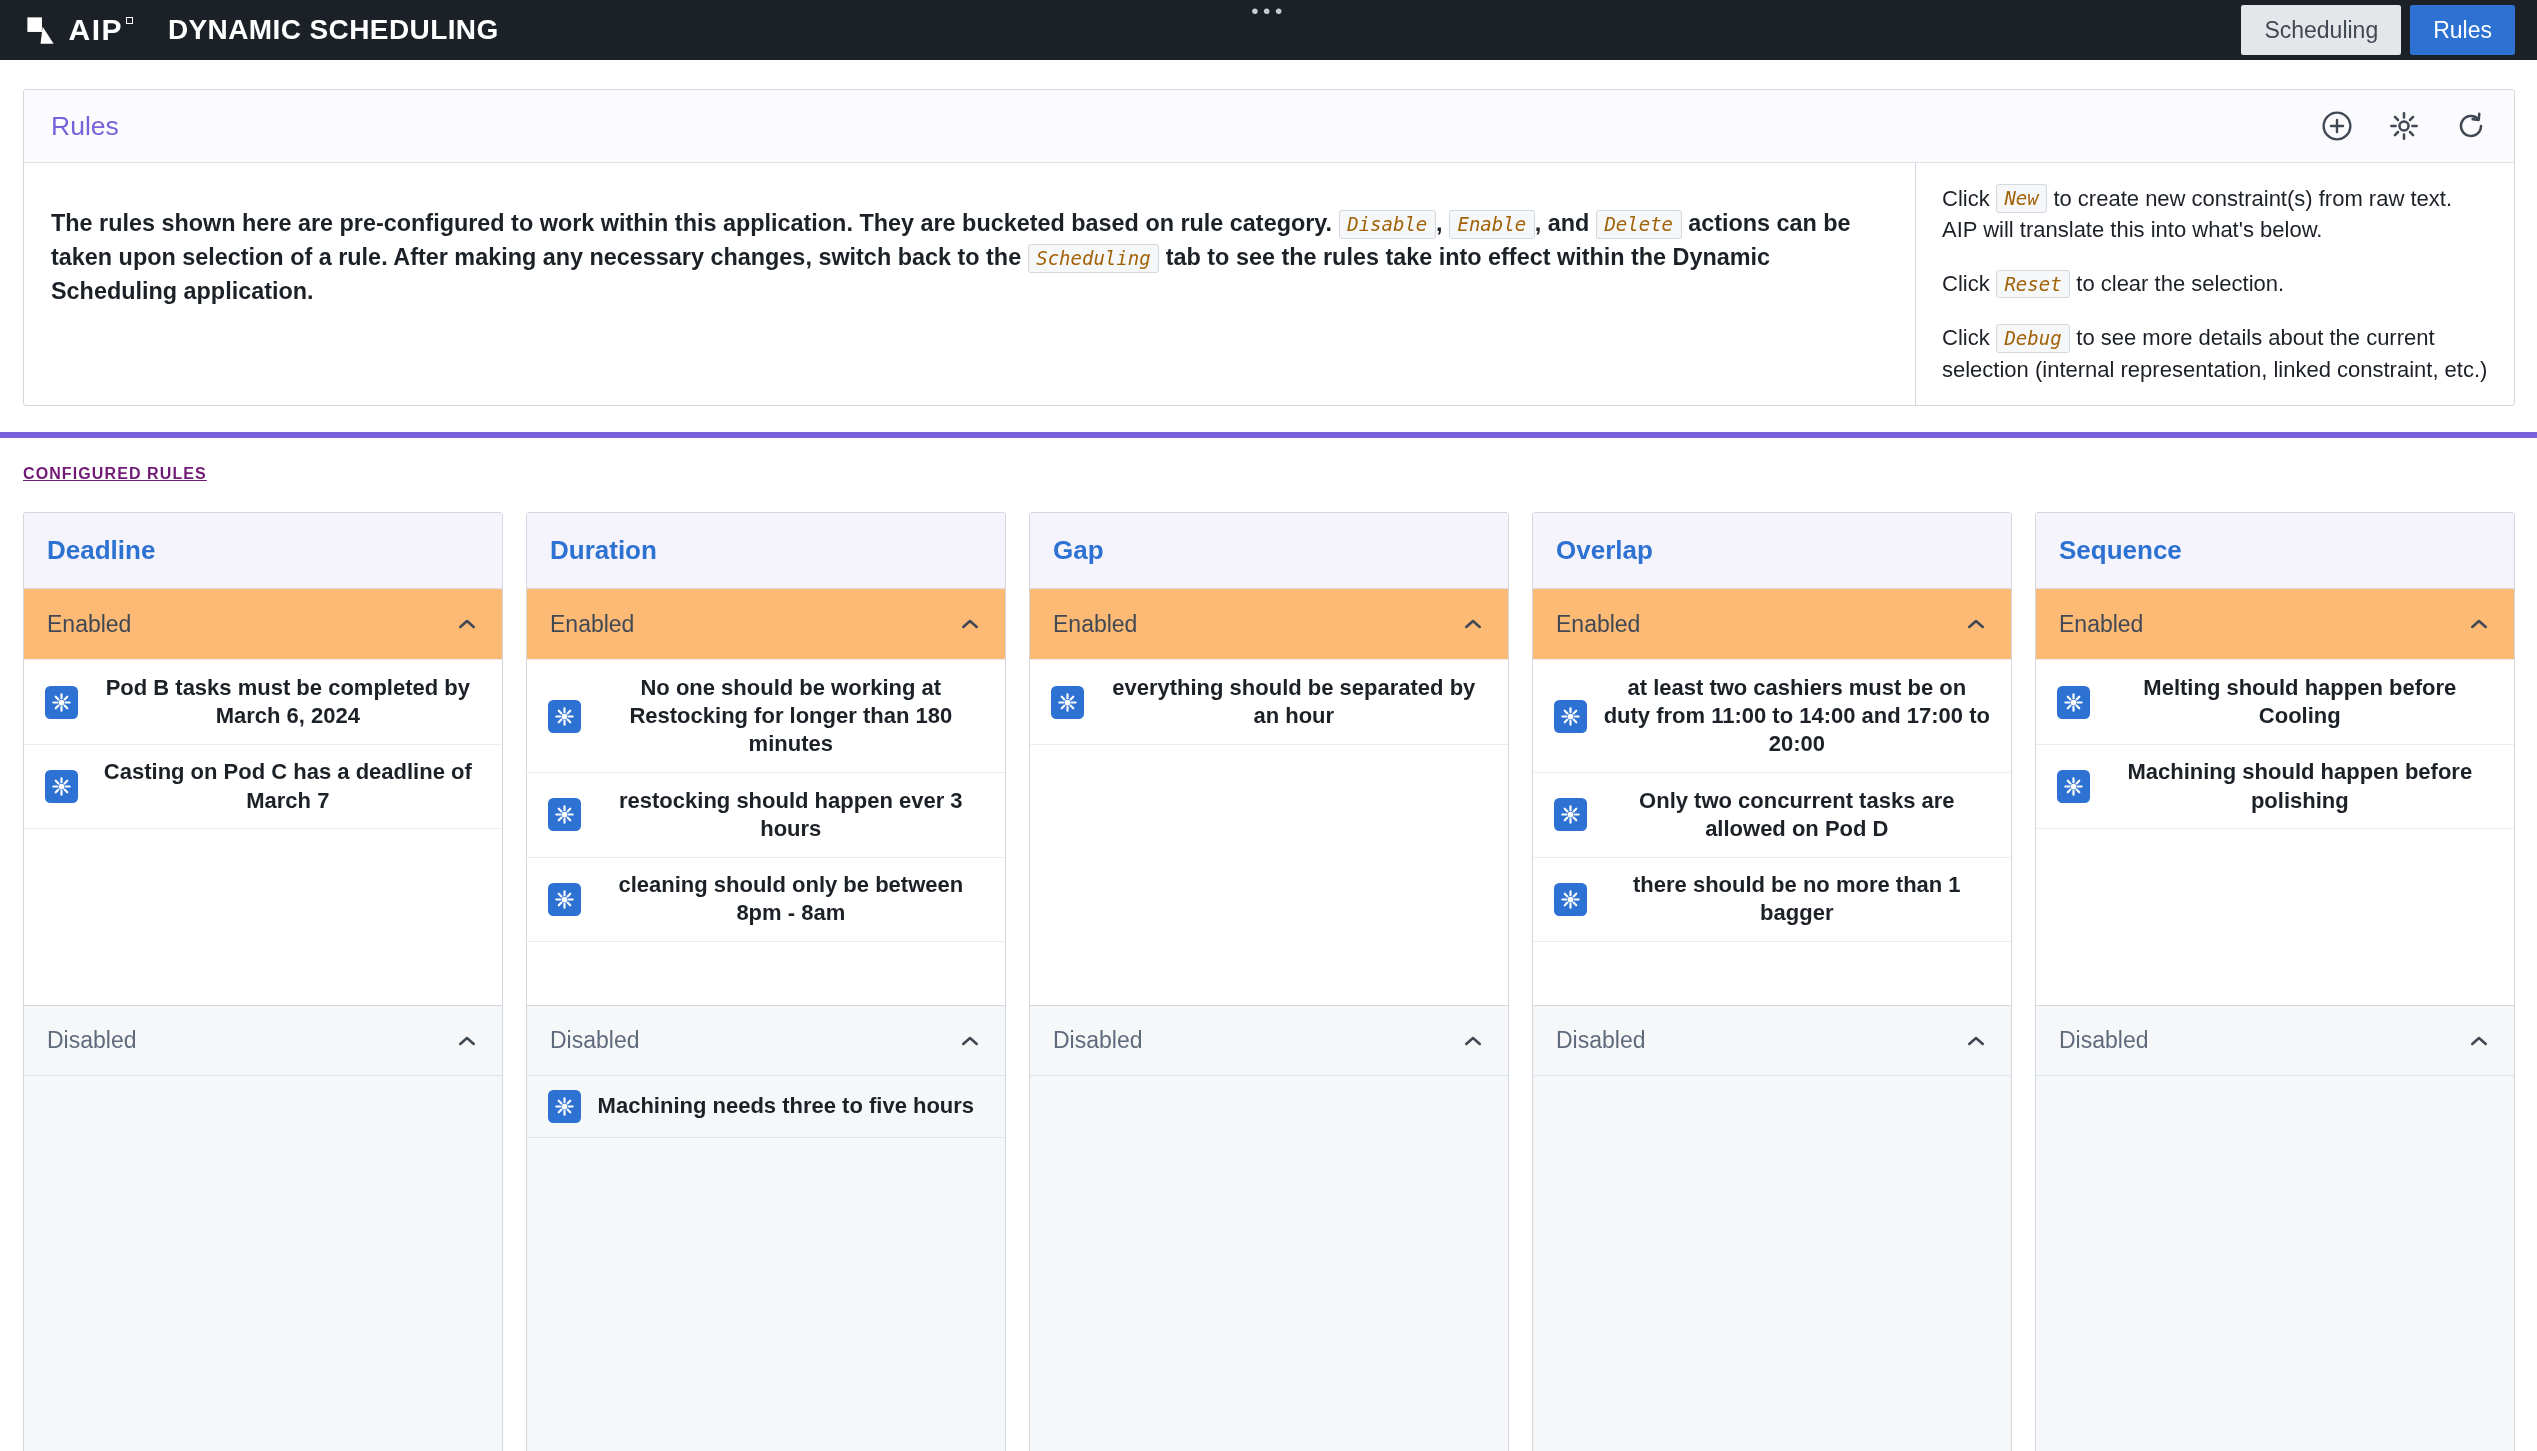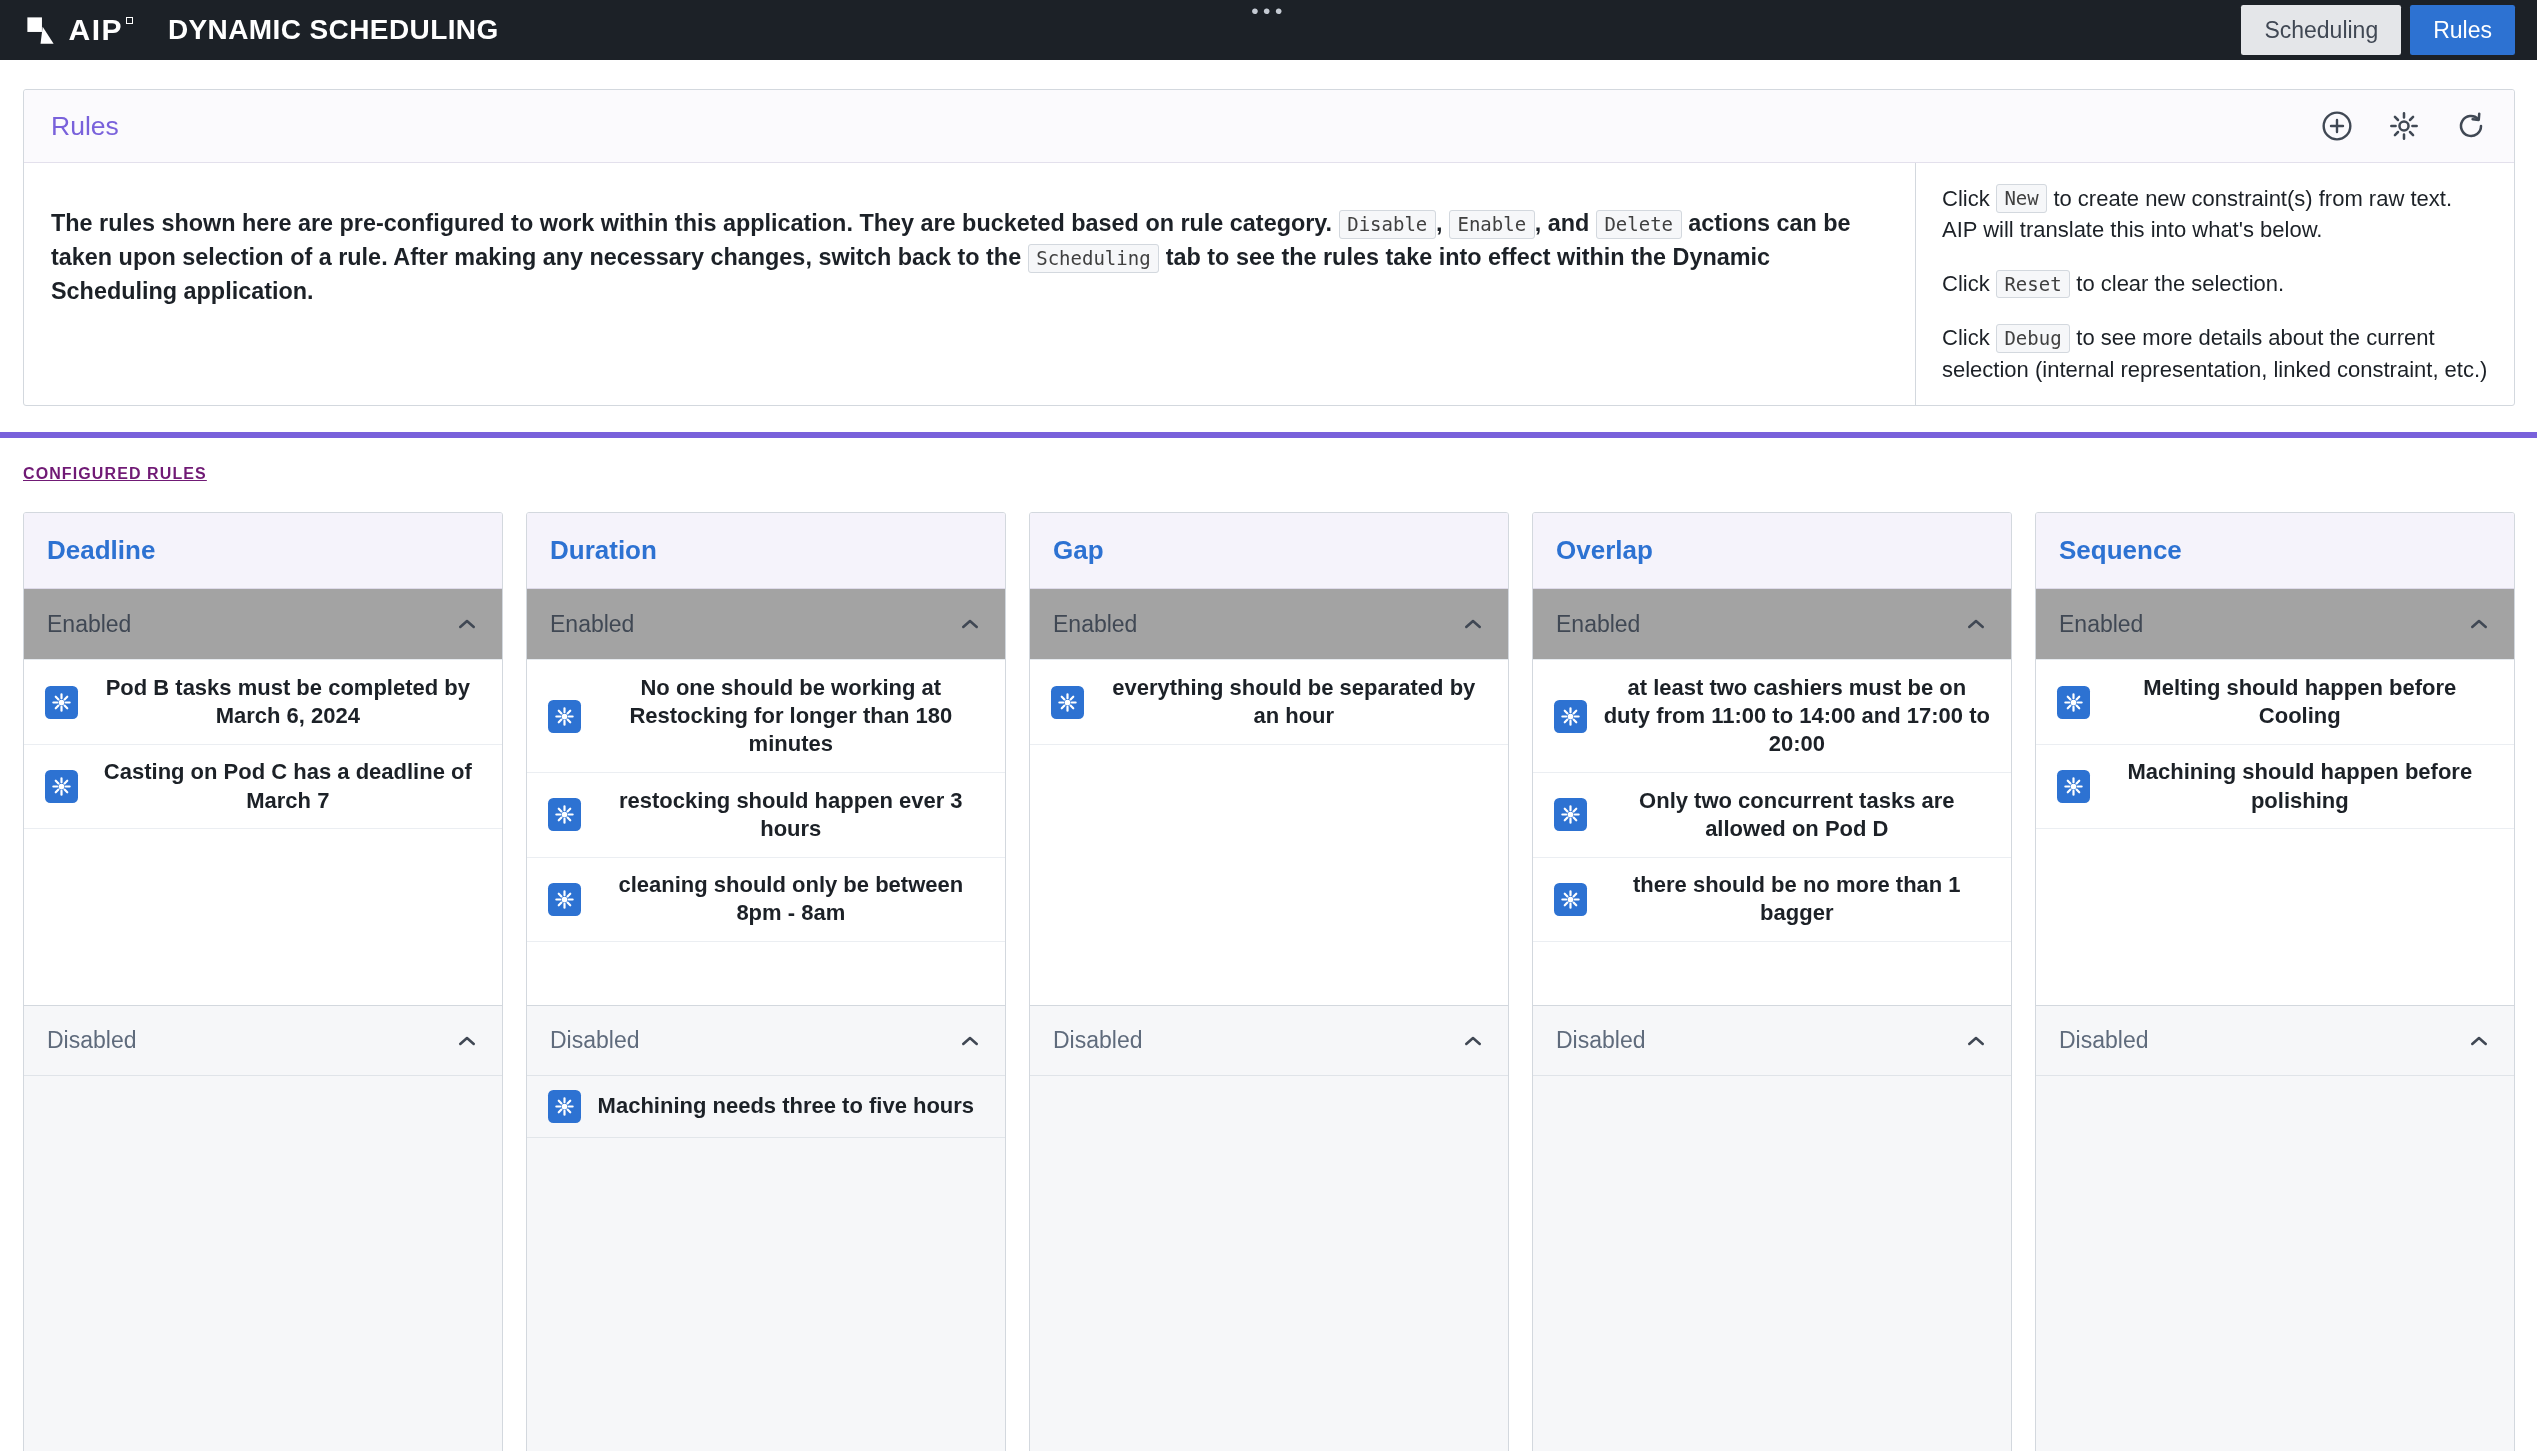--- a/index.html
+++ b/index.html
@@ -51,21 +51,21 @@
   }
   .rules-help {
     width: 599px; flex: none; border-left: 1.5px solid #D3D8DE;
     padding: 19.7px 26px; font-size: 22px; line-height: 1.42; color: #1C2127; font-weight: 400;
   }
   .rules-help p { margin: 0 0 23px; }
   .rules-help p:last-child { margin-bottom: 0; }
   .chip {
     font-family: "DejaVu Sans Mono", monospace; font-size: 19px; font-weight: 400;
     background: #F6F7F9; border: 1.5px solid #D3D8DE; border-radius: 3px;
-    padding: 2.3px 7.6px; color: #404040; white-space: nowrap;
+    padding: 2.3px 7.6px; color: #a16207; white-space: nowrap; font-style: italic;
   }
 
   
   .purple-divider { height: 6.8px; background: #7961DB; margin-top: 26px; }
   .configured-label {
     margin: 27px 23px 0; color: #701a75; font-size: 16px; font-weight: 600; letter-spacing: 1.1px; text-decoration: underline;
   }
 
   
   .columns {
@@ -77,21 +77,21 @@
     height: 1021px; display: flex; flex-direction: column; overflow: hidden;
   }
   .col-header {
     height: 76px; flex: none; background: #F5F3FB; border-bottom: 1.5px solid #DEDAE9;
     display: flex; align-items: center; padding: 0 23px;
   }
   .col-title { color: #2D72D2; font-size: 26px; font-weight: 700; }
   .sec-header {
     height: 71px; flex: none; display: flex; align-items: center; justify-content: space-between;
     padding: 0 23px; font-size: 23px; color: #404854;
-    border-bottom: 1.5px solid #E6EAEE; cursor: pointer; background: #a3a3a3;
+    border-bottom: 1.5px solid #E6EAEE; cursor: pointer; background: #fdba74;
   }
   .chev { width: 24px; height: 24px; color: #404854; }
   .enabled-body { height: 345px; flex: none; overflow: hidden; }
   .rule {
     display: flex; align-items: center; gap: 16.6px;
     padding: 13.6px 21px; border-bottom: 1.5px solid #EBEEF2; cursor: pointer; text-align: center;
   }
   .rule-icon {
     width: 33px; height: 33px; flex: none; background: #2D72D2; border-radius: 5.3px;
     display: flex; align-items: center; justify-content: center;

